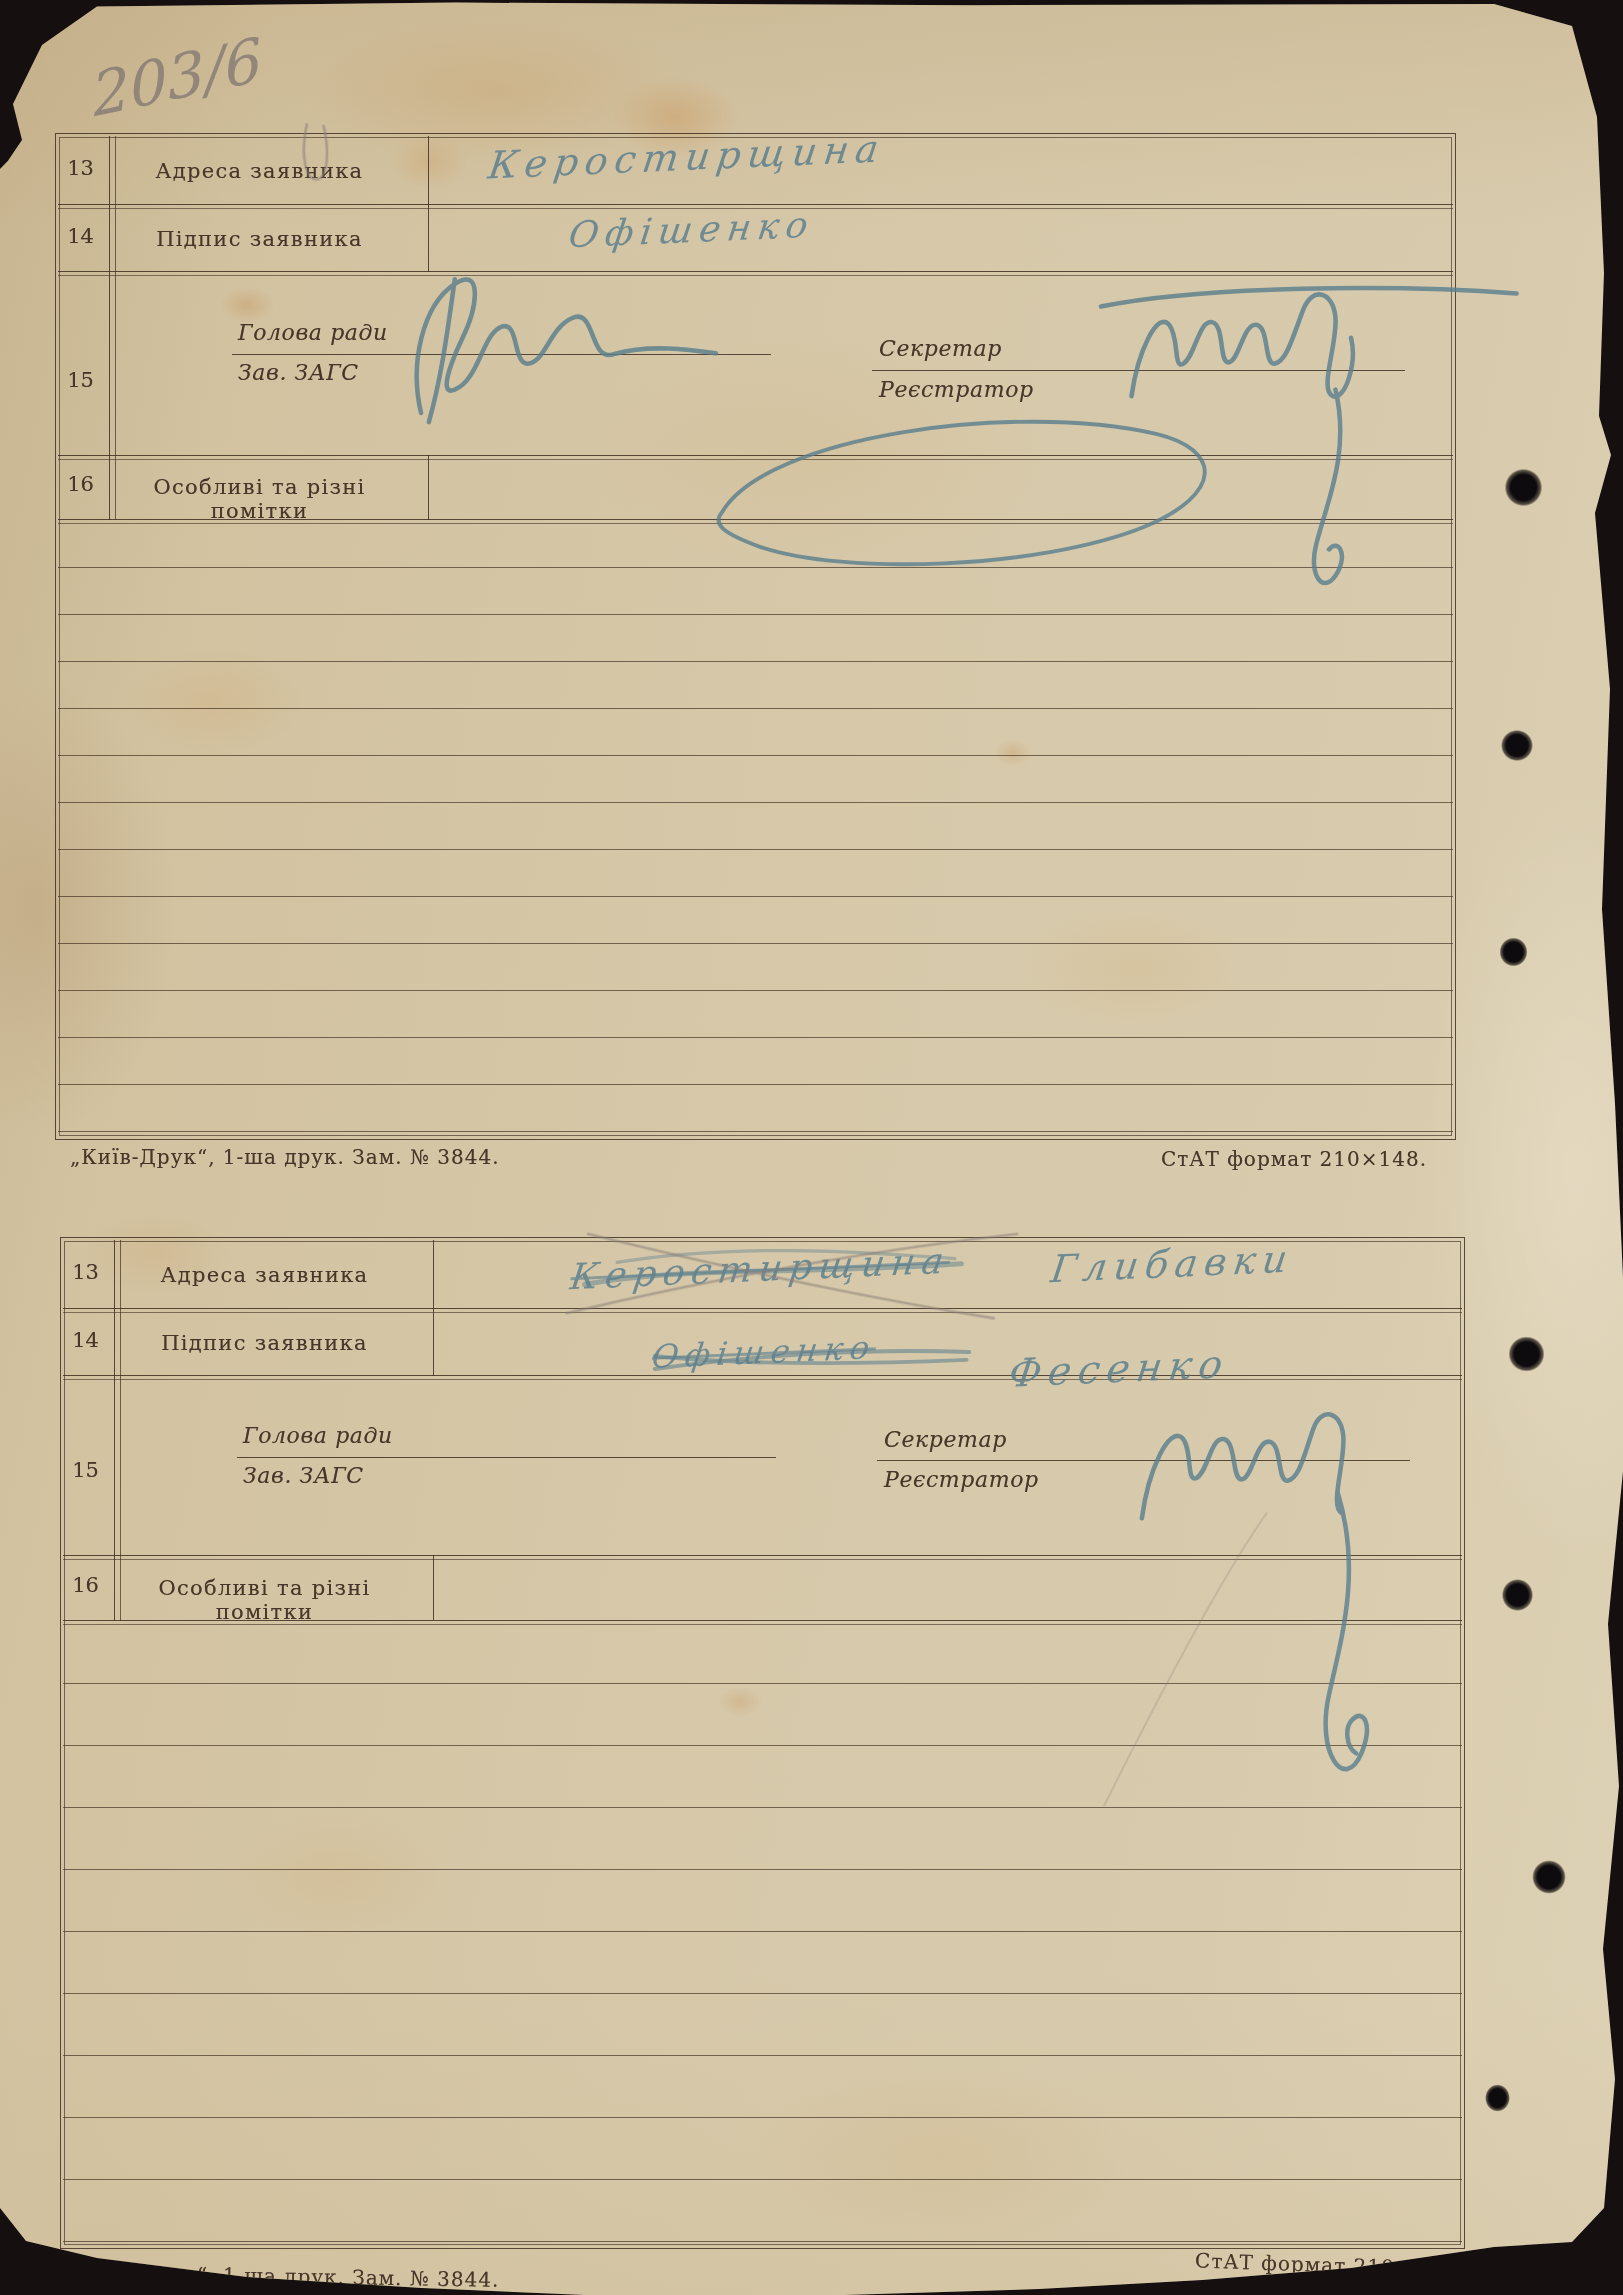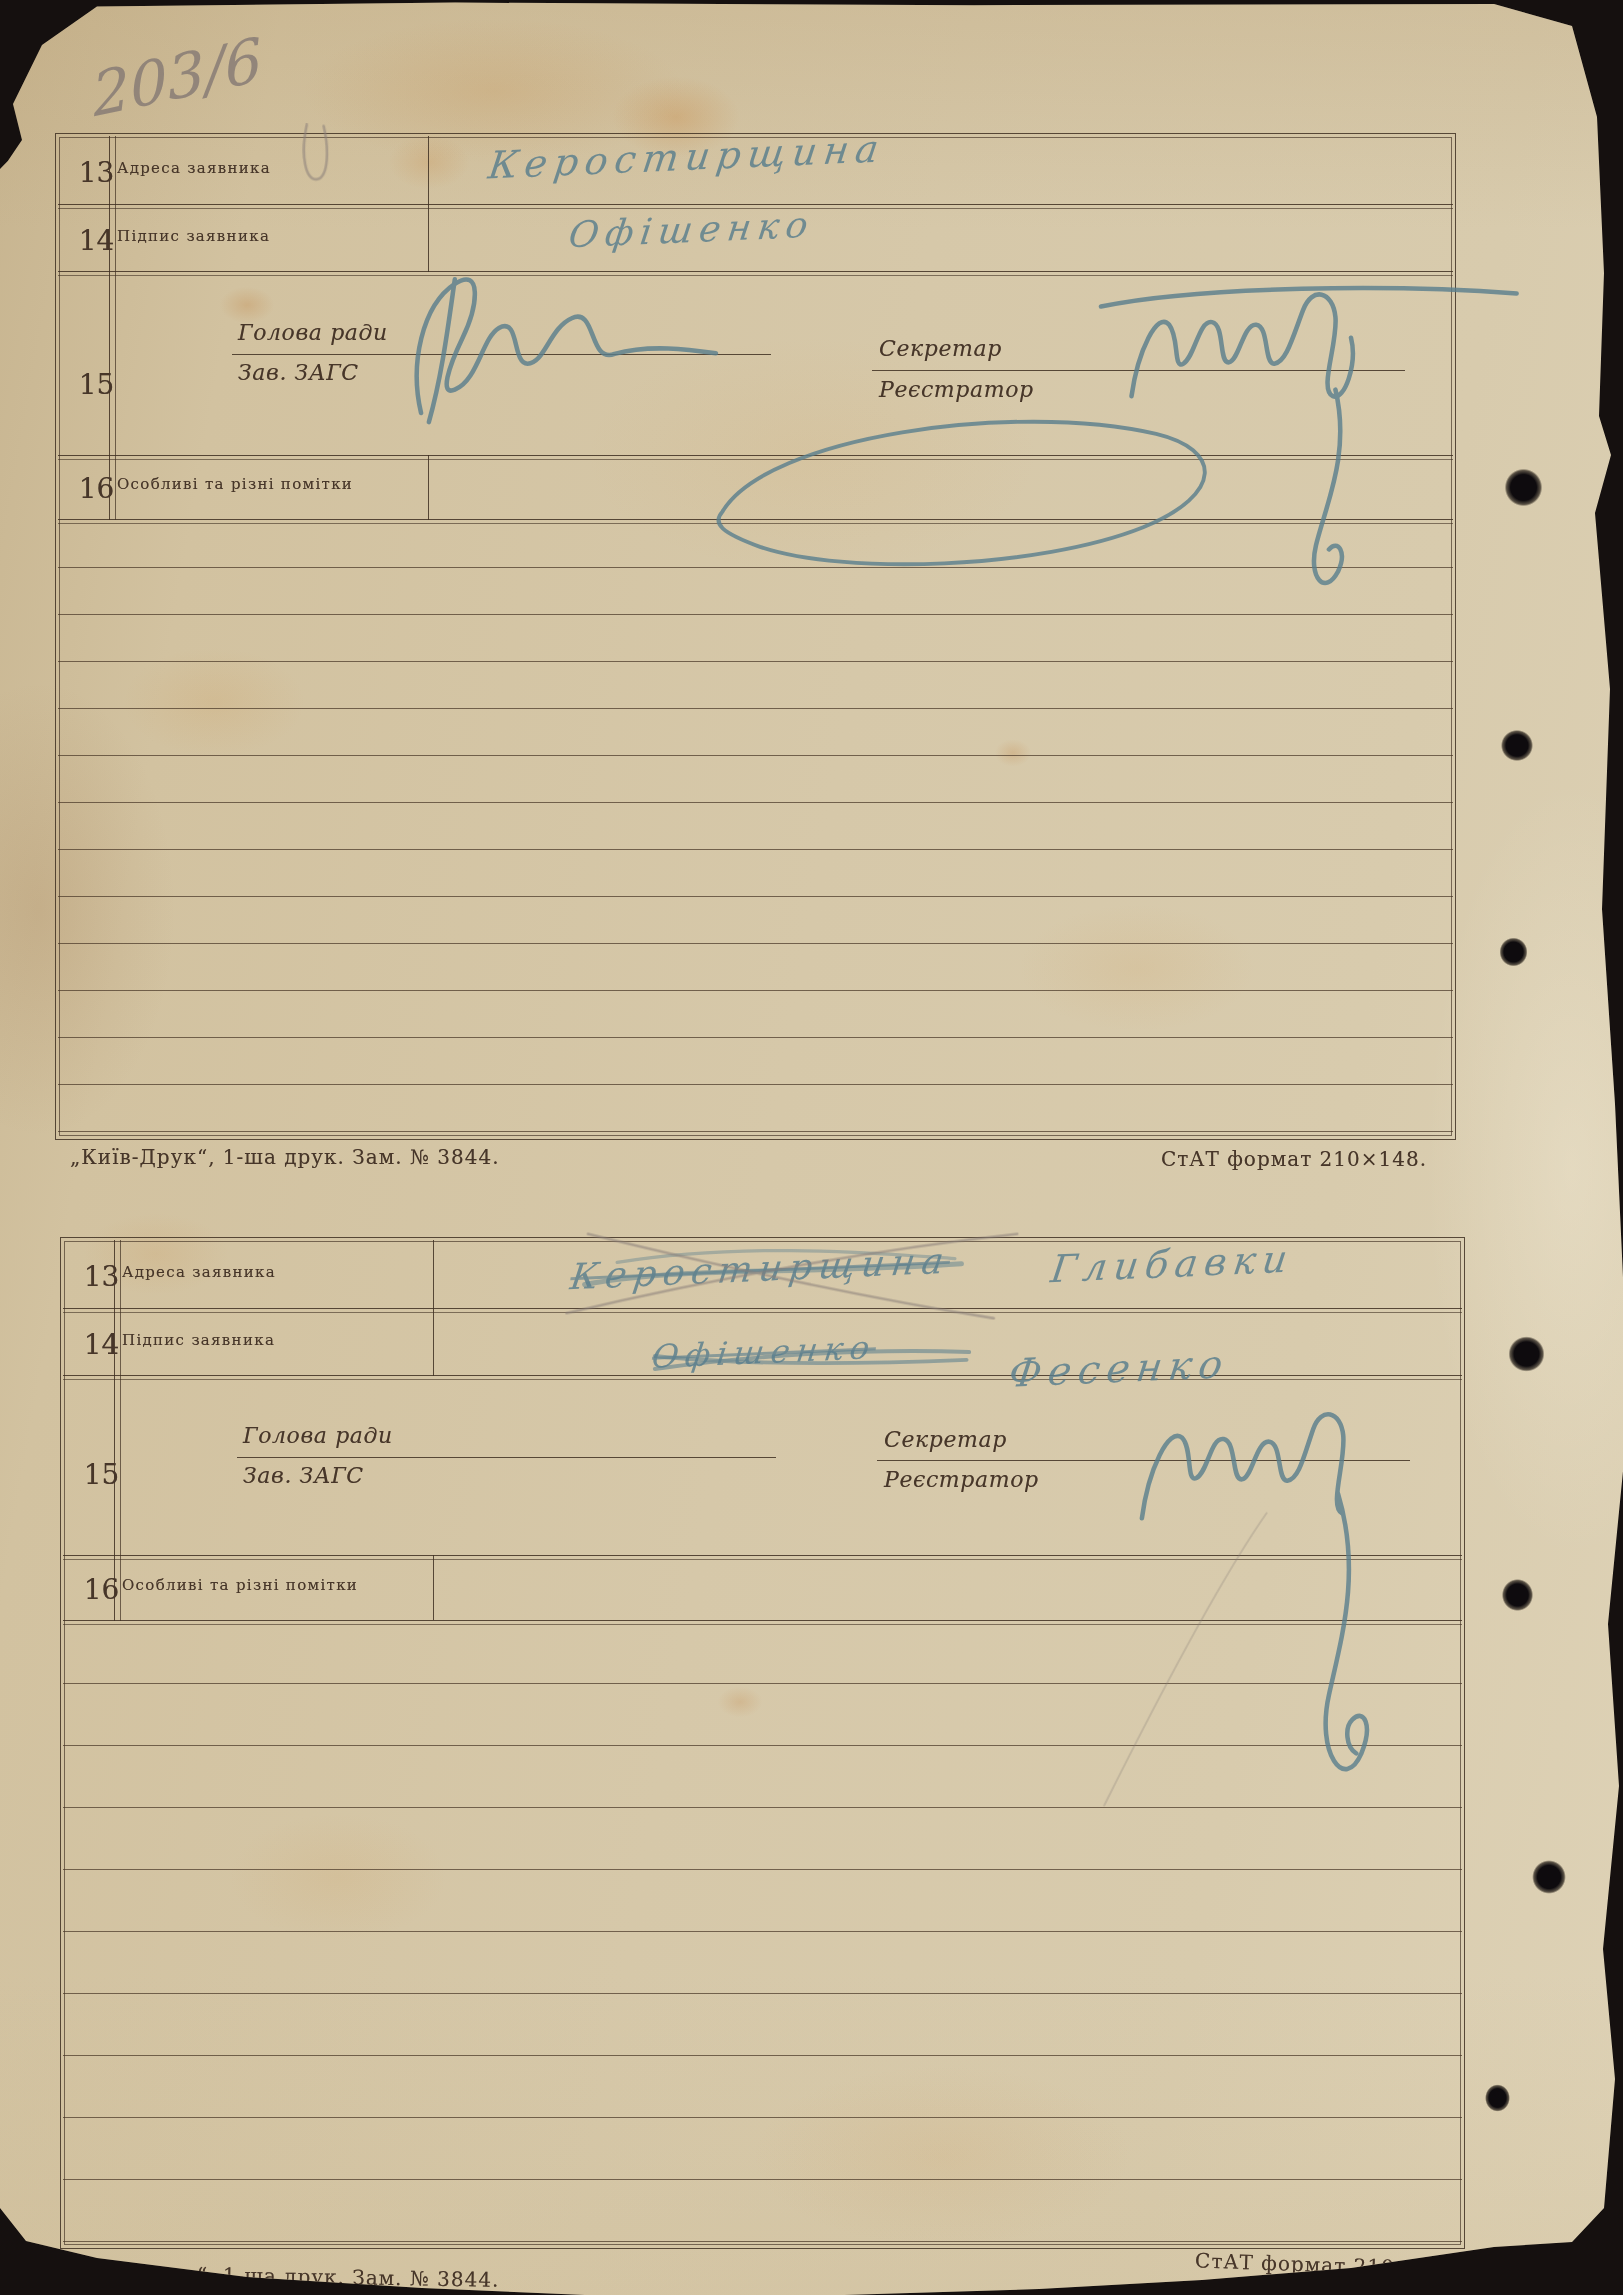--- a/index.html
+++ b/index.html
@@ -37,23 +37,23 @@
   .form{position:absolute;}
   .outer{position:absolute;inset:0;border:1.9px solid var(--line);}
   .inner{position:absolute;inset:3.9px;border:1px solid rgba(64,48,34,.65);}
   .sep{position:absolute;left:2.6px;right:2.6px;height:3.2px;border-top:1.6px solid var(--line);
        border-bottom:0.6px solid rgba(64,48,34,.6);}
   .vnum{position:absolute;left:54px;top:2.6px;width:4.5px;border-left:1.6px solid var(--line);
         border-right:1px solid rgba(64,48,34,.7);}
   .vlab{position:absolute;left:373px;width:1.3px;background:var(--line);}
   .ruled{position:absolute;left:2.6px;right:2.6px;
     background:repeating-linear-gradient(to bottom, rgba(70,52,36,.7) 0 1.3px, transparent 1.3px var(--gap));}
-  .num{position:absolute;left:20px;width:43px;text-align:center;font-size:28px;color:var(--ink);
+  .num{position:absolute;left:4px;width:43px;text-align:center;font-size:21px;color:var(--ink);
        text-shadow:0 0 0.6px rgba(68,53,42,.5);}
-  .rowlabel{position:absolute;left:62px;width:305px;font-size:15px;
+  .rowlabel{position:absolute;left:52px;width:305px;text-align:center;font-size:21px;
        letter-spacing:1.3px;color:var(--ink);text-shadow:0 0 0.6px rgba(68,53,42,.45);}
   .it{position:absolute;font-style:italic;font-size:22px;letter-spacing:0.6px;color:var(--ink);
       text-shadow:0 0 0.6px rgba(68,53,42,.4);white-space:nowrap;}
   .sigline{position:absolute;height:0;border-top:1.6px solid var(--line);}
   .footer{position:absolute;font-size:20px;color:var(--ink);letter-spacing:1px;
       text-shadow:0 0 0.6px rgba(68,53,42,.45);white-space:nowrap;}
   
   .hand{position:absolute;font-family:"DejaVu Serif",serif;font-style:italic;color:var(--blue);
         opacity:.82;transform:skewX(-10deg) rotate(-2.5deg);letter-spacing:6.5px;white-space:nowrap;}
   .crossed{text-decoration:line-through;text-decoration-thickness:2.6px;

